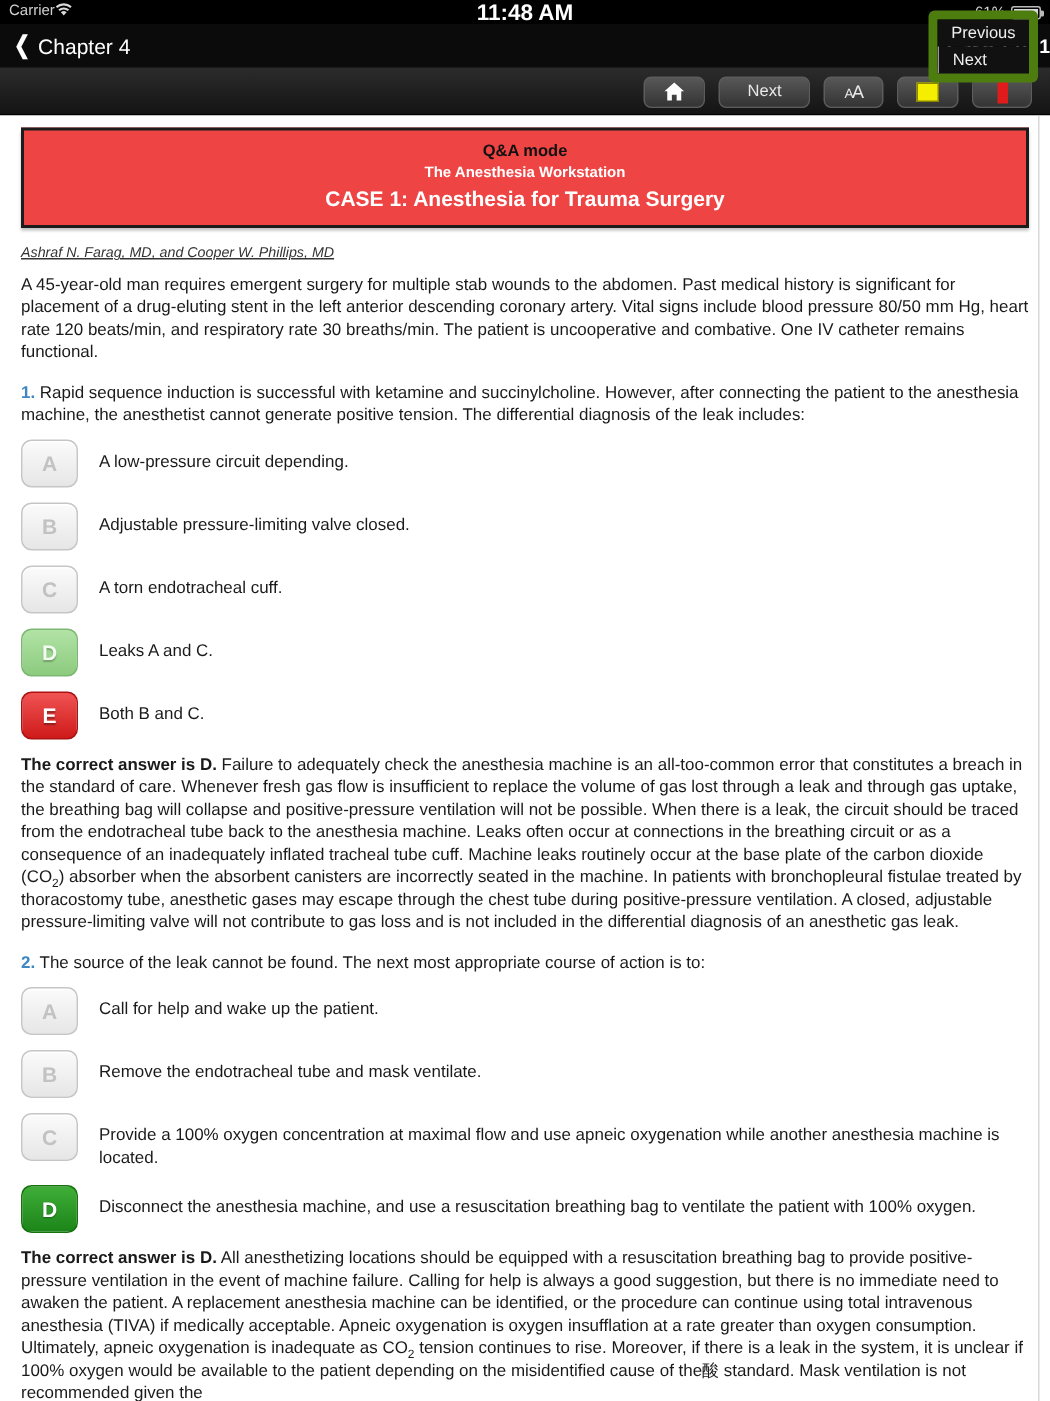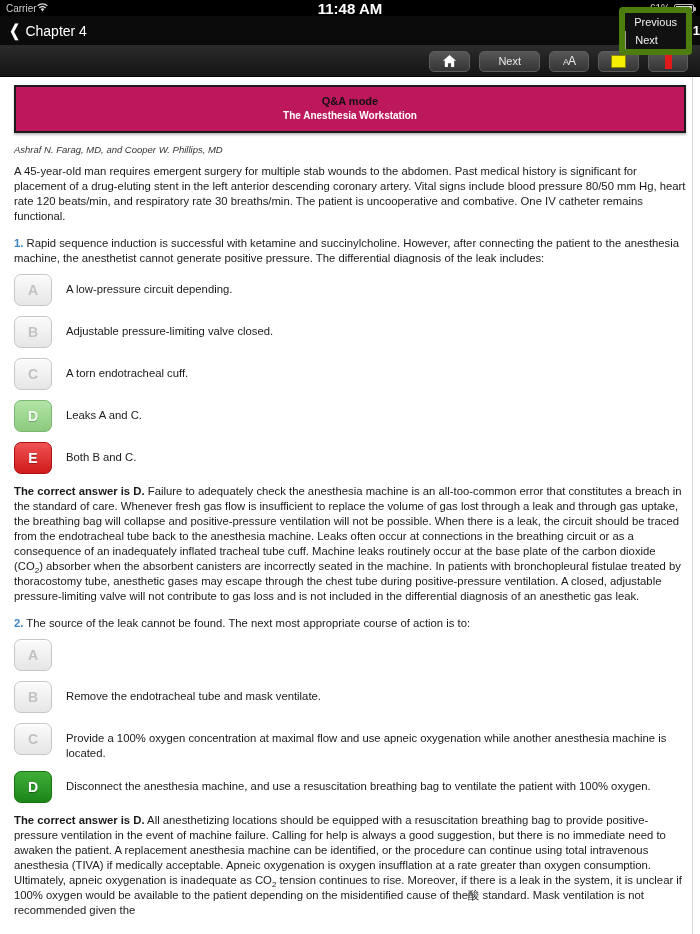--- a/index.html
+++ b/index.html
@@ -90,32 +90,33 @@
     position: relative; height: calc(934px - 16px - 30px - 31px);
     background: #fff; overflow: hidden;
     padding: 8px 12px 0 12px;
   }
   .page-edge {
     position: absolute; top: 0; bottom: 0; right: 7px; width: 1px;
     background: #d8d8d8;
   }
 
   .banner {
-    background: #be185d; border: 2px solid #1c1c1c;
+    background: #ef4444; border: 2px solid #1c1c1c;
     box-shadow: 0 2px 2px rgba(0,0,0,.25);
     text-align: center; padding: 8px 10px 10px 10px;
     margin: 0 2px 0 2px;
   }
   .banner .line1 { font-size: 11px; font-weight: bold; color: #111; }
   .banner .line2 { font-size: 10px; font-weight: bold; color: #fff; margin-top: 3px; }
   .banner .line3 { font-size: 14px; font-weight: bold; color: #fff; margin-top: 3px; }
 
   .authors {
     font-size: 9.5px; font-style: italic; color: #333;
     margin: 11px 2px 9px 2px;
+    text-decoration: underline;
   }
 
   .para {
     font-size: 11.3px; line-height: 1.33; color: #1a1a1a;
     text-align: left; margin: 0 2px 12px 2px;
   }
   .qtext { margin-bottom: 8px; }
   .qnum { color: #3f86c4; font-weight: bold; }
   .para b { font-weight: bold; }
   sub { font-size: 8px; vertical-align: baseline; position: relative; top: 3px; }
@@ -207,29 +208,30 @@
     <span class="swatch-mark"></span>
   </div>
 </div>
 
 <div class="page">
   <div class="page-edge"></div>
 
   <div class="banner">
     <div class="line1">Q&amp;A mode</div>
     <div class="line2">The Anesthesia Workstation</div>
+    <div class="line3">CASE 1: Anesthesia for Trauma Surgery</div>
   </div>
 
   <div class="authors">Ashraf N. Farag, MD, and Cooper W. Phillips, MD</div>
 
   <div class="para">A 45-year-old man requires emergent surgery for multiple stab wounds to the abdomen. Past medical history is significant for placement of a drug-eluting stent in the left anterior descending coronary artery. Vital signs include blood pressure 80/50 mm Hg, heart rate 120 beats/min, and respiratory rate 30 breaths/min. The patient is uncooperative and combative. One IV catheter remains functional.</div>
 
   <div class="para qtext">
     <span class="qnum">1.</span>
-    <span>Rapid sequence induction is successful with ketamine and succinylcholine. However, after connecting the patient to the anesthesia machine, the anesthetist cannot generate positive pressure. The differential diagnosis of the leak includes:</span>
+    <span>Rapid sequence induction is successful with ketamine and succinylcholine. However, after connecting the patient to the anesthesia machine, the anesthetist cannot generate positive tension. The differential diagnosis of the leak includes:</span>
   </div>
 
   <div class="options">
     <div class="opt">
       <div class="bubble neutral">A</div>
       <div class="opt-text">A low-pressure circuit depending.</div>
     </div>
     <div class="opt">
       <div class="bubble neutral">B</div>
       <div class="opt-text">Adjustable pressure-limiting valve closed.</div>
@@ -253,20 +255,21 @@
   </div>
 
   <div class="para qtext">
     <span class="qnum">2.</span>
     <span>The source of the leak cannot be found. The next most appropriate course of action is to:</span>
   </div>
 
   <div class="options">
     <div class="opt">
       <div class="bubble neutral">A</div>
+      <div class="opt-text">Call for help and wake up the patient.</div>
     </div>
     <div class="opt">
       <div class="bubble neutral">B</div>
       <div class="opt-text">Remove the endotracheal tube and mask ventilate.</div>
     </div>
     <div class="opt">
       <div class="bubble neutral">C</div>
       <div class="opt-text">Provide a 100% oxygen concentration at maximal flow and use apneic oxygenation while another anesthesia machine is located.</div>
     </div>
     <div class="opt">

